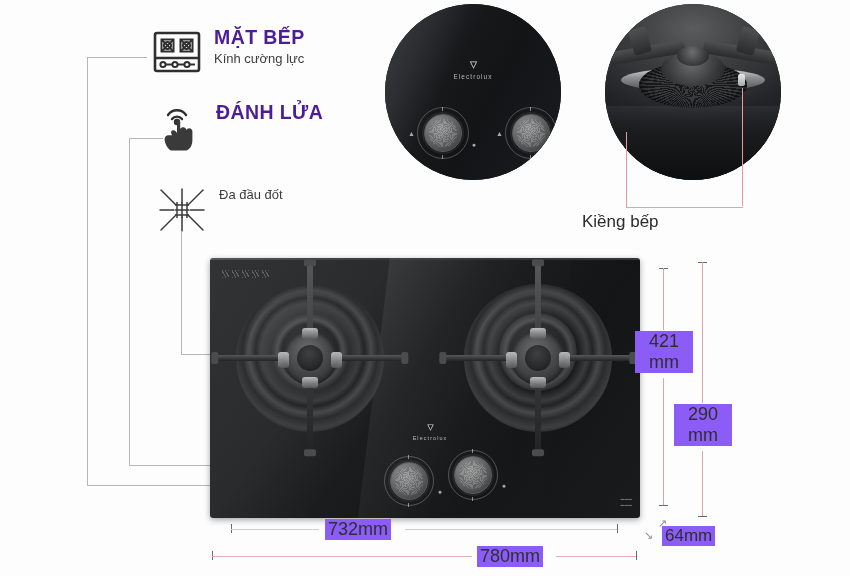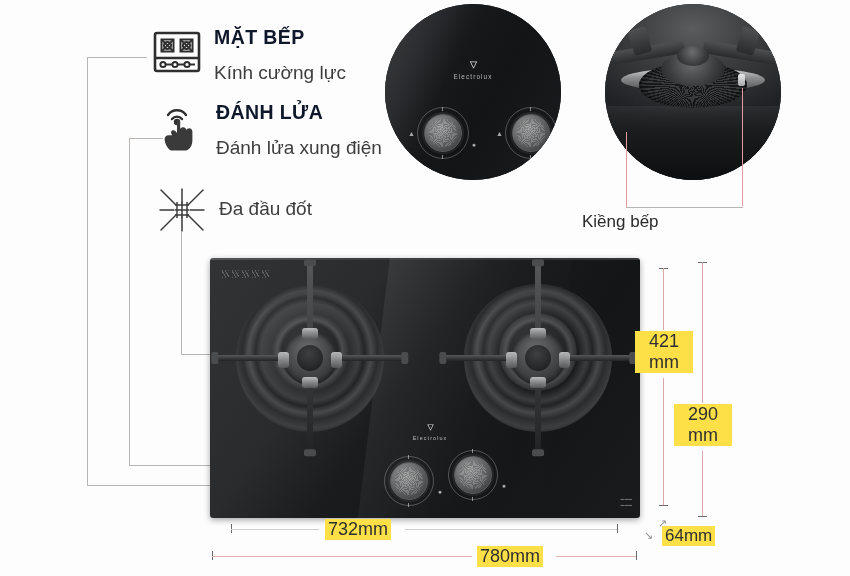--- a/index.html
+++ b/index.html
@@ -27,24 +27,24 @@
   }
 
   
   .feature { position: absolute; display: flex; align-items: flex-start; }
   .feature .ficon {
     width: 54px; height: 54px; flex: 0 0 54px;
     display: flex; align-items: center; justify-content: center;
   }
   .feature .ftext { margin-left: 10px; padding-top: 2px; }
   .ftitle {
-    font-size: 19.5px; font-weight: bold; color: #0f172a;
+    font-size: 19.5px; font-weight: bold; color: #4c1d95;
     letter-spacing: .4px; line-height: 1.12;
   }
-  .fsub { font-size: 19px; color: #3d3d3d; line-height: 1.25; margin-top: 12px; text-align: right; }
+  .fsub { font-size: 13px; color: #3d3d3d; line-height: 1.25; margin-top: 2px; }
 
   
   .circlepic {
     position: absolute; border-radius: 50%; overflow: hidden;
     background: #101010;
   }
 
   
   #circ-hob { left: 385px; top: 4px; width: 176px; height: 176px; }
   #circ-hob .glass {
@@ -199,21 +199,21 @@
     background: linear-gradient(180deg, #cfd0d1, #8a8b8c 60%, #5a5b5c 100%);
     opacity: .85;
   }
   .dim-line-v { position: absolute; width: 1px; background: #d9a7a9; }
   .dim-line-h { position: absolute; height: 1px; background: #cfcfcf; }
   .dim-line-h.red { background: #e3b0b2; }
   .cap-h { position: absolute; width: 9px; height: 1px; background: #6a6a6a; }
   .cap-v { position: absolute; width: 1px; height: 9px; background: #6a6a6a; }
   .dimtext {
     position: absolute; font-size: 18px; color: #2f2f2f; line-height: 1.18;
-    text-align: center; background: #fde047; padding: 0 3px;
+    text-align: center; background: #8b5cf6; padding: 0 3px;
   }
   .dimtext.small { font-size: 17px; }
 
   .arrowmark {
     position: absolute; font-size: 11px; color: #8d8d8d; line-height: 1;
   }
 
   .caption {
     position: absolute; font-size: 17px; color: #2b2b2b;
   }
@@ -287,21 +287,20 @@
         <path d="M21 20 L21 31 C21 31 19.5 27.5 16.8 28.3 C14.4 29 14.8 31.6 16.2 33.2
                  L12.5 33.2 C10 33.2 8.6 35 8.6 37.2 C8.6 40.5 11.2 46.5 15 48.5
                  L30.5 48.5 C34.5 46.8 36.4 42.8 36.4 38 L36.4 29.5
                  C36.4 27.6 35 26.3 33.3 26.3 C31.9 26.3 30.8 27 30.3 28
                  C30.1 26.4 28.9 25.2 27.2 25.2 C25.8 25.2 24.7 25.9 24.2 26.9
                  L24.2 20 C24.2 18.2 22.8 16.8 21 16.8 Z" fill="#3a3a3a"></path>
       </svg>
     </div>
     <div class="ftext">
       <div class="ftitle">ĐÁNH LỬA</div>
-      <div class="fsub">Đánh lửa xung điện</div>
     </div>
   </div>
 
   <div class="feature" style="left:155px; top:183px;">
     <div class="ficon">
       <svg width="50" height="48" viewBox="0 0 50 48" aria-hidden="true">
         <g stroke="#3a3a3a" stroke-width="1.5" stroke-linecap="round">
           <line x1="4" y1="4" x2="19" y2="19"></line>
           <line x1="46" y1="4" x2="31" y2="19"></line>
           <line x1="4" y1="44" x2="19" y2="29"></line>

